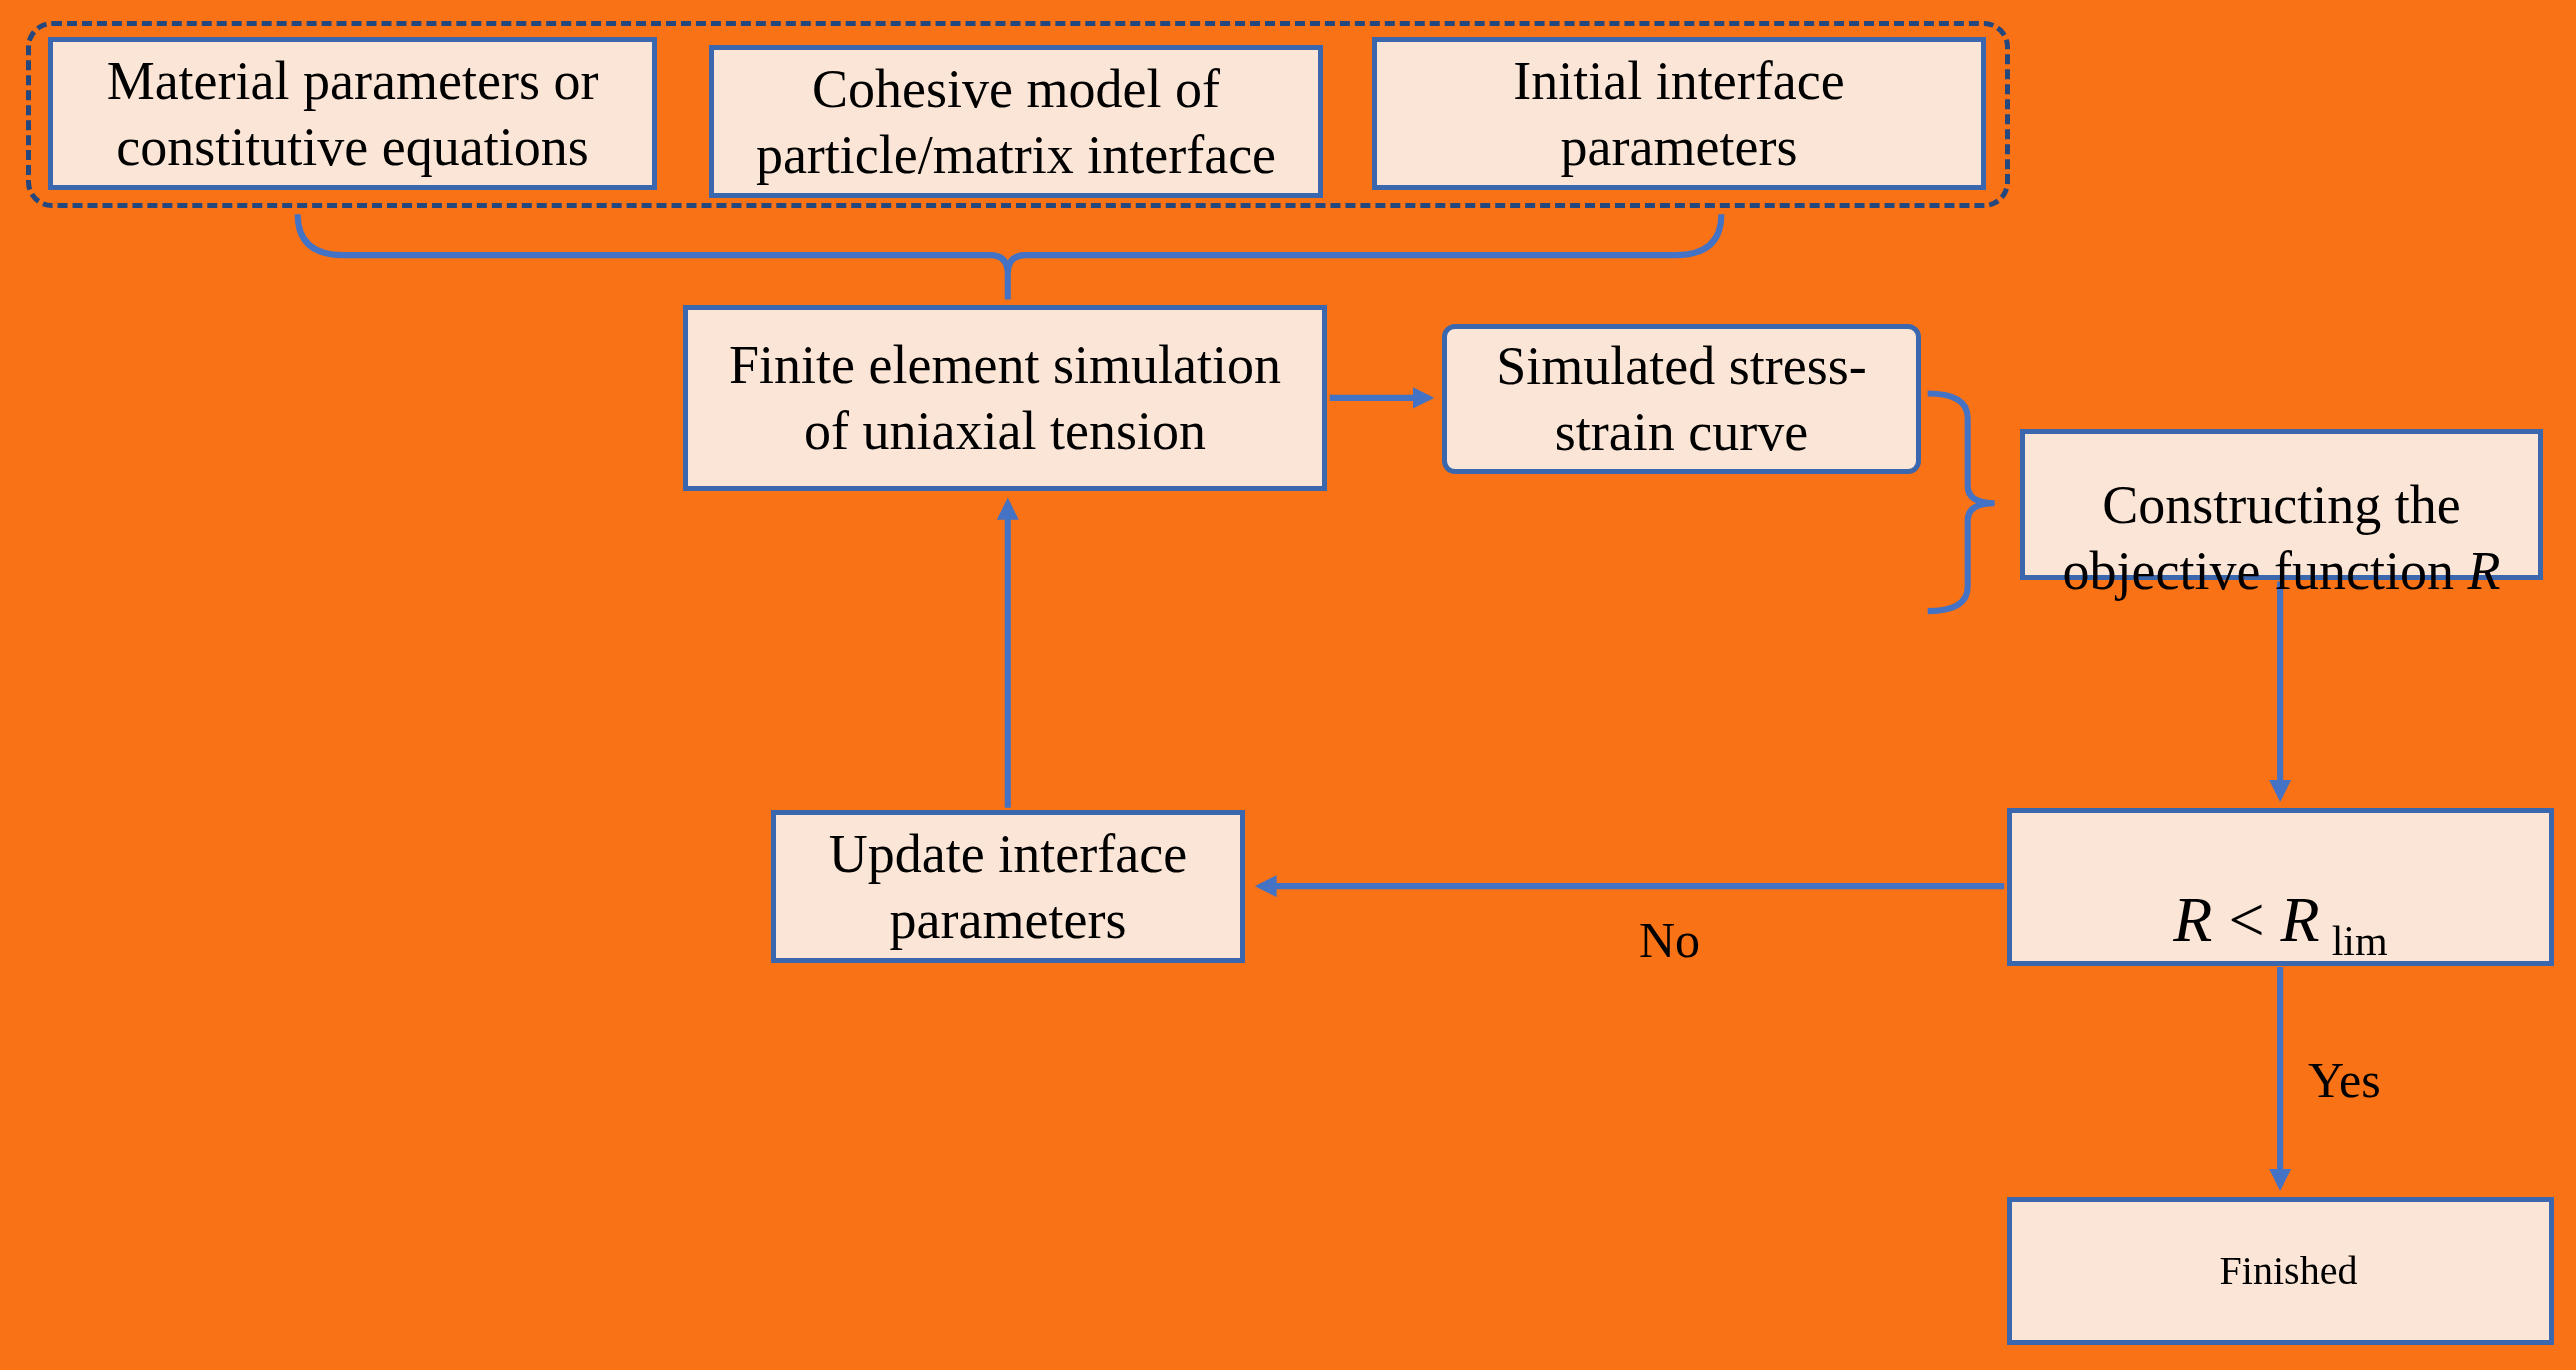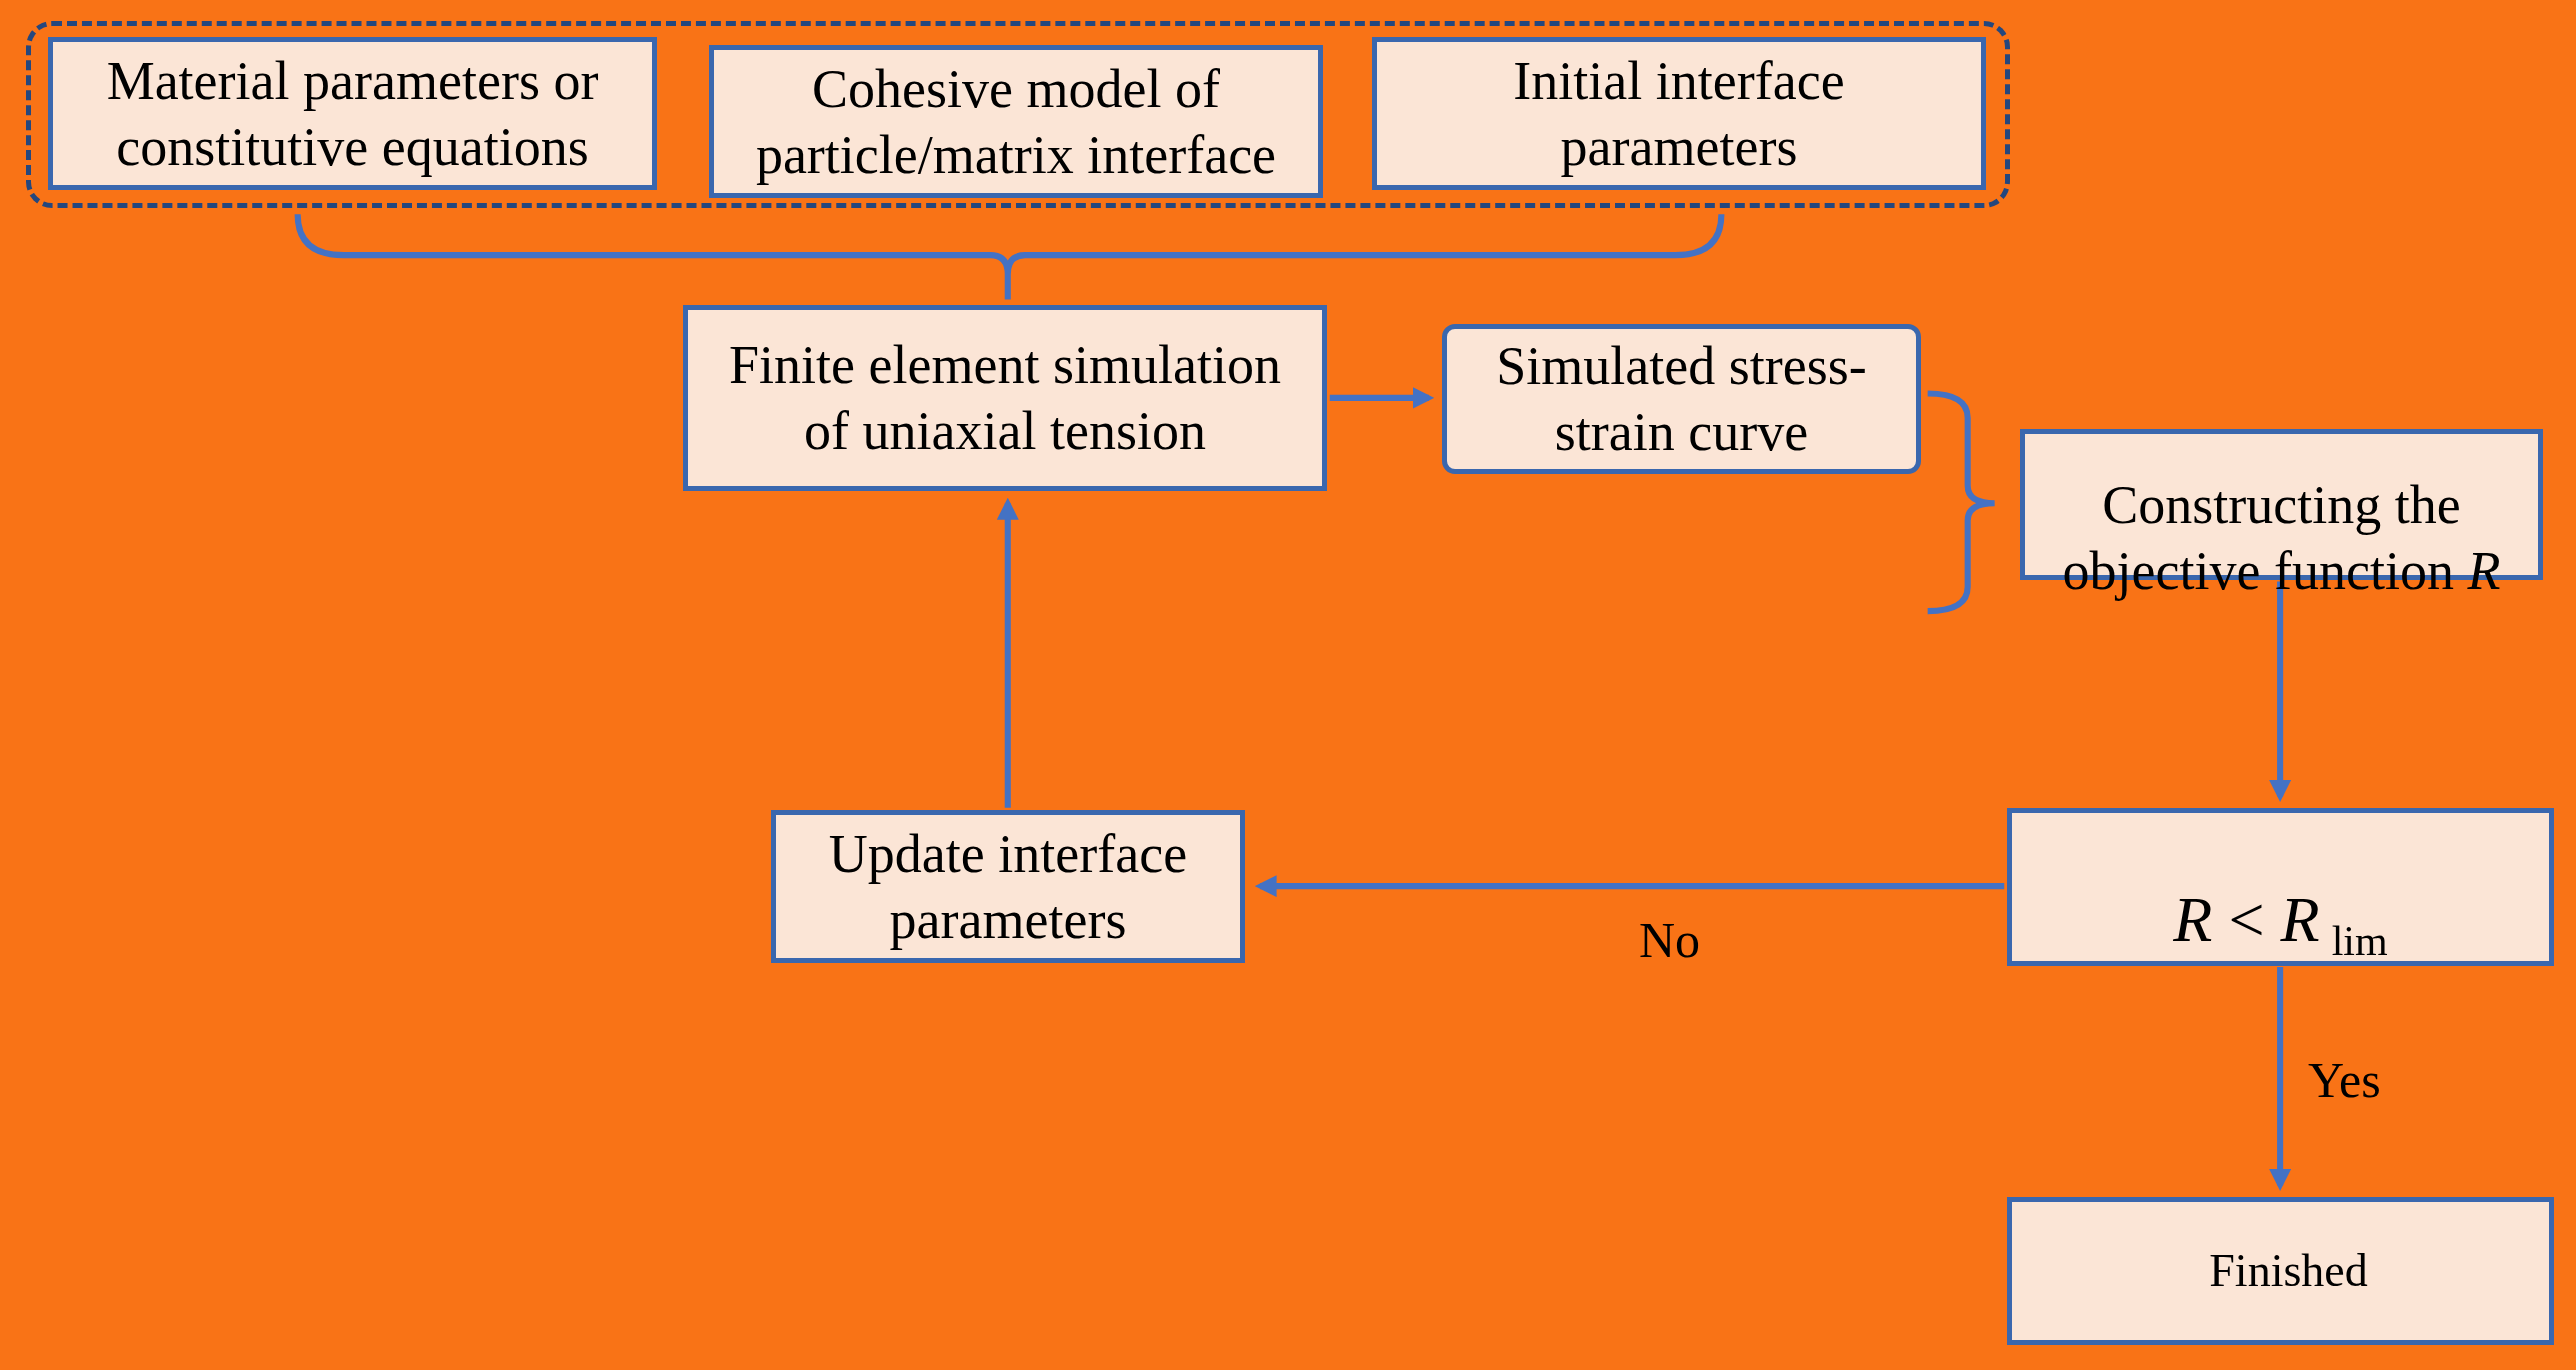--- a/index.html
+++ b/index.html
@@ -43,21 +43,21 @@
   }
   .b-material { left: 48px;   top: 37px;  width: 609px; height: 153px; }
   .b-cohesive { left: 709px;  top: 37px;  width: 614px; height: 153px; margin-top: 8px; }
   .b-initial  { left: 1372px; top: 37px;  width: 614px; height: 153px; align-items: center; }
   .b-fe       { left: 683px;  top: 305px; width: 644px; height: 186px; }
   .b-sim      { left: 1442px; top: 324px; width: 479px; height: 150px; border-radius: 13px; }
   .b-test     { left: 1442px; top: 533px; width: 479px; height: 148px; }
   .b-cons     { left: 2020px; top: 429px; width: 523px; height: 151px; }
   .b-rlim     { left: 2007px; top: 808px; width: 547px; height: 158px; font-size: 64px; }
   .b-update   { left: 771px;  top: 810px; width: 474px; height: 153px; }
-  .b-fin      { left: 2007px; top: 1197px; width: 547px; height: 148px; font-size: 46px; padding-left: 16px; }
+  .b-fin      { left: 2007px; top: 1197px; width: 547px; height: 148px; font-size: 40px; padding-left: 16px; }
 
   .math-i { font-style: italic; }
   .sub {
     font-size: 42px;
     font-style: normal;
     vertical-align: sub;
     margin-left: 12px;
     line-height: 0;
   }
   .edge-label {

